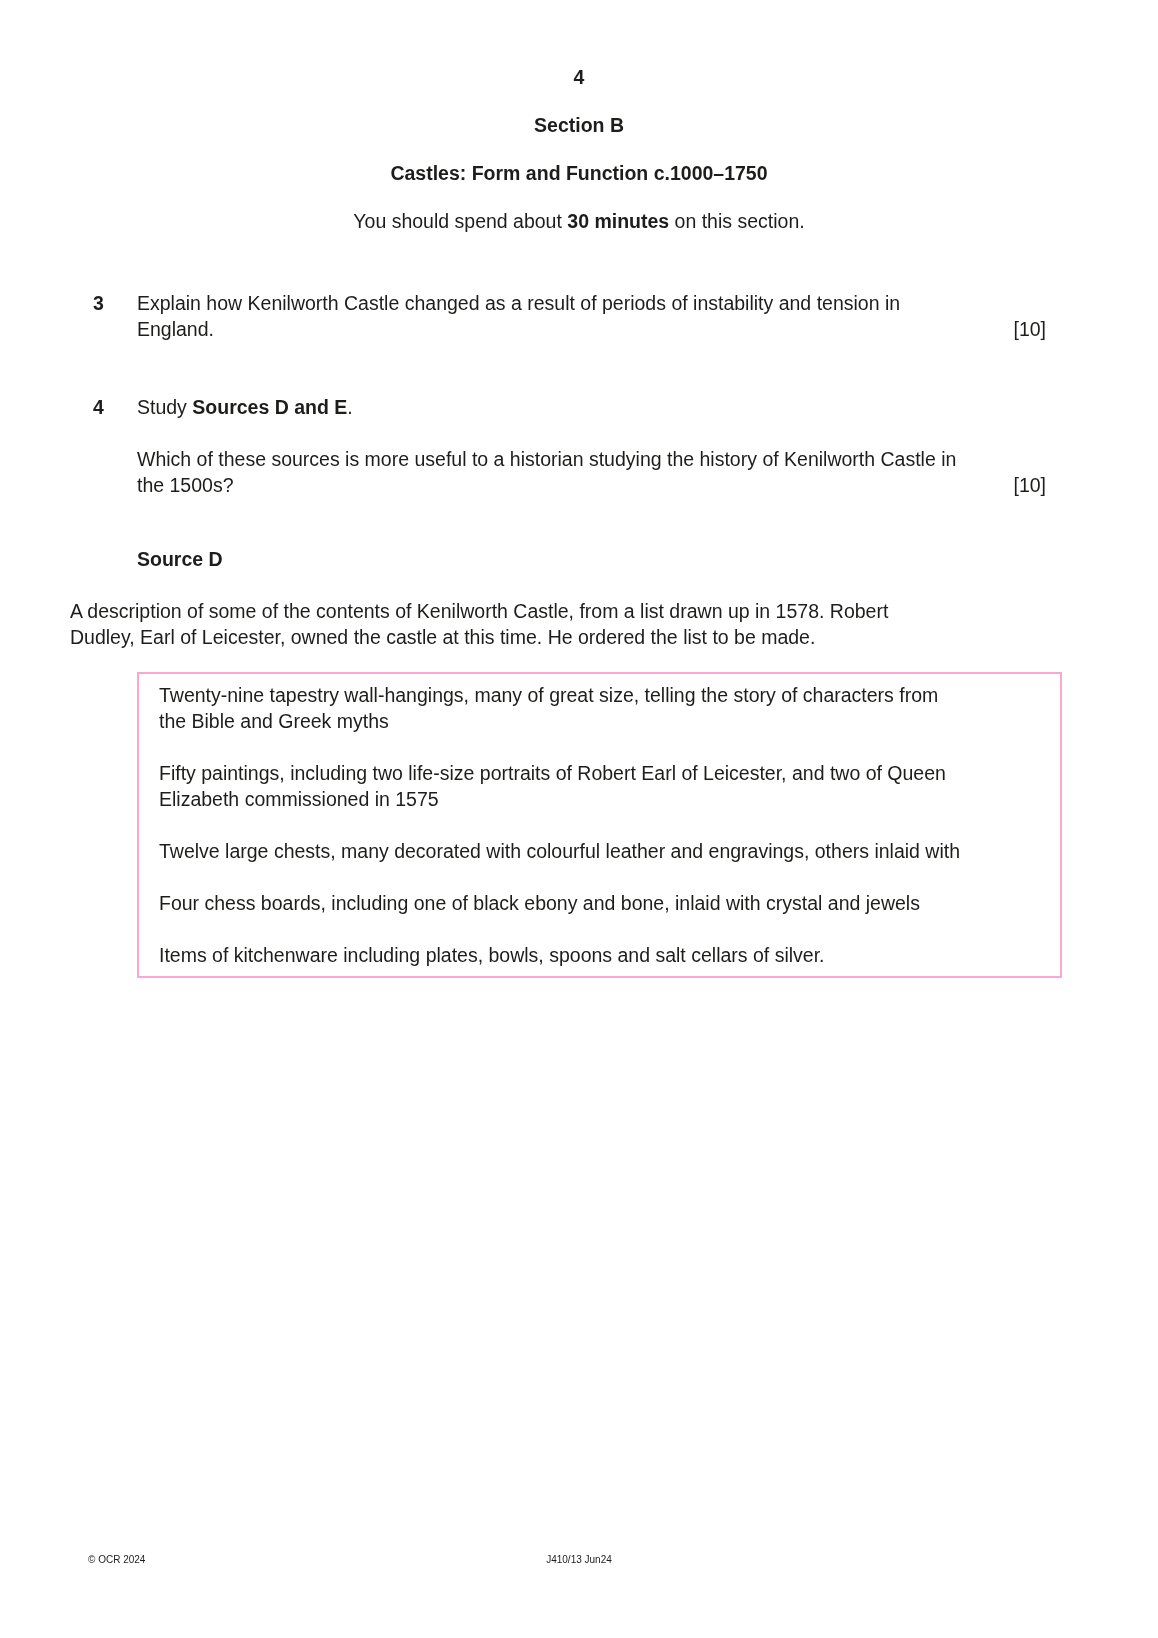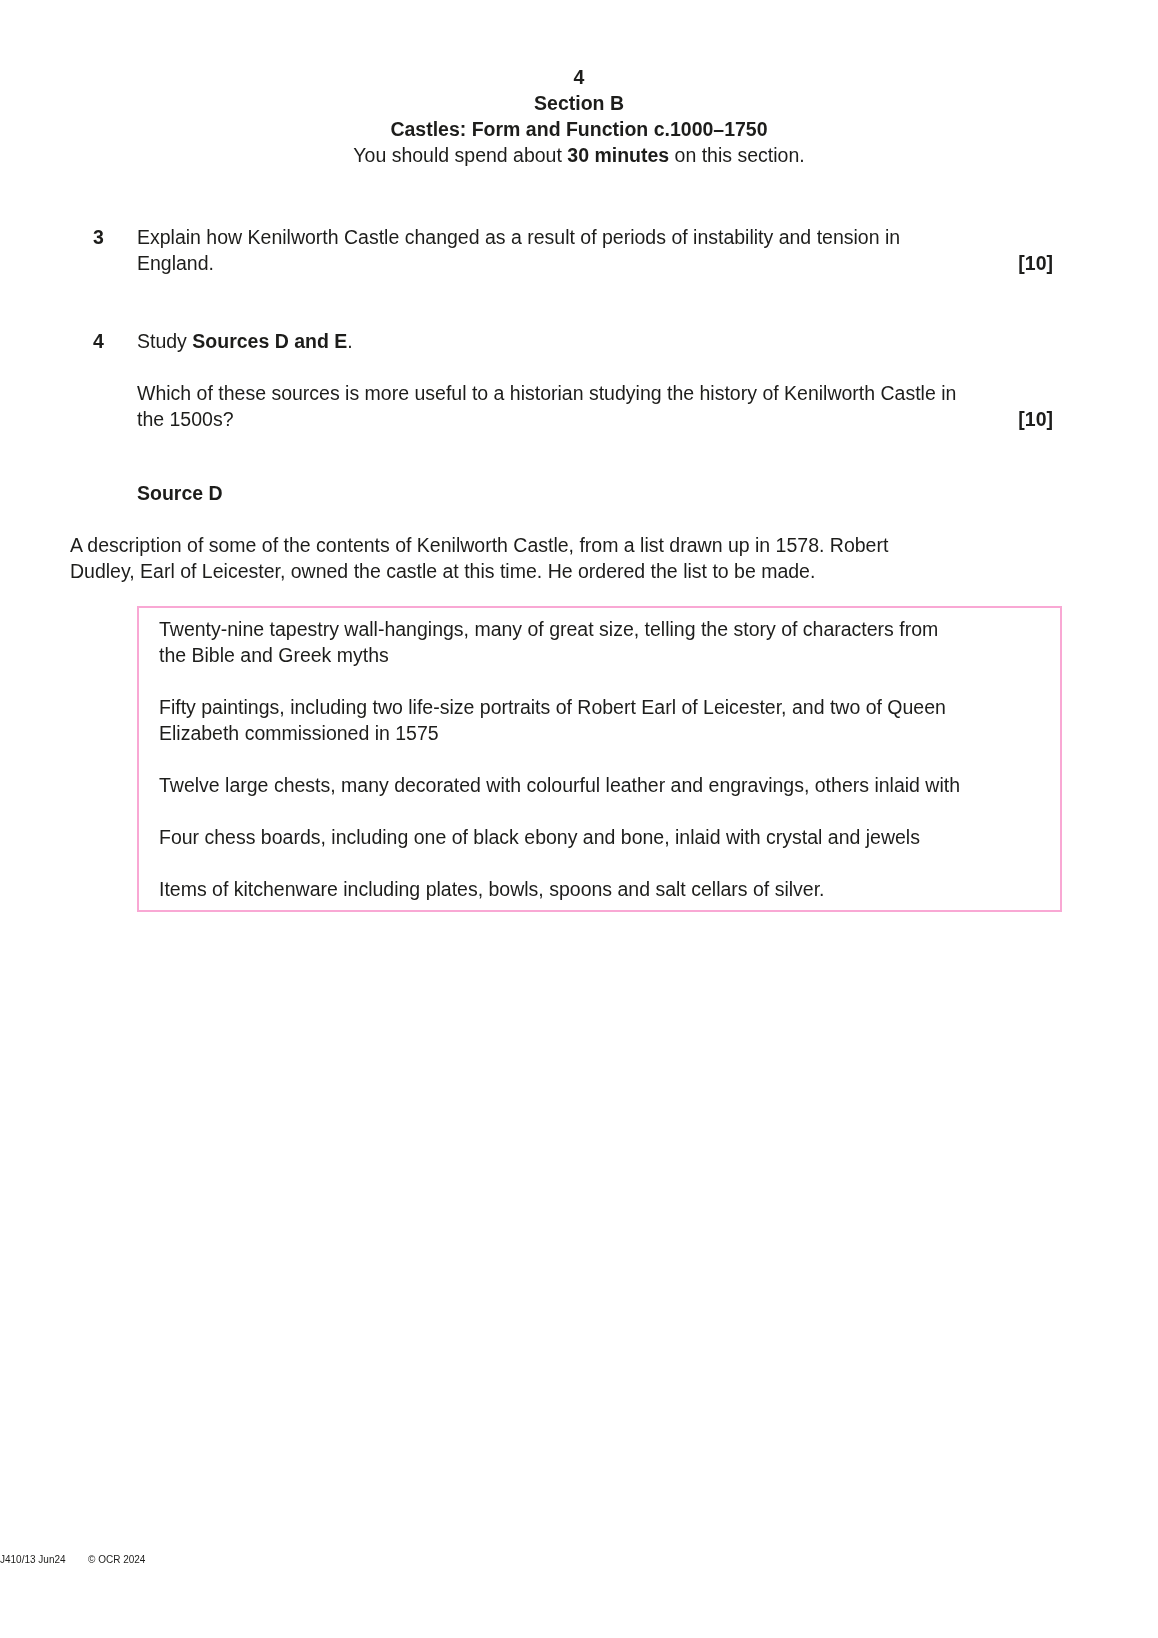--- a/index.html
+++ b/index.html
@@ -13,36 +13,36 @@
     font-family: "Liberation Sans", sans-serif;
     font-size: 19.5px;
     line-height: 26px;
     color: #1d1d1b;
     overflow: hidden;
   }
   .center { text-align: center; }
   .bold { font-weight: 700; }
   b { font-weight: 700; }
 
-  .head { }
+  .head { margin-top: 22px; }
 
   .question {
     position: relative;
     margin-left: 93px;
     width: 965px;
     display: flex;
   }
   .qnum { flex: 0 0 44px; width: 44px; font-weight: 700; }
   .qbody { flex: 1; padding-right: 45px; }
   .line { white-space: nowrap; }
   .marks {
     position: absolute;
-    right: 5px;
+    right: 12px;
     bottom: 0;
-    font-weight: 700;
+    font-weight: 400;
     line-height: 26px;
     margin-left: 12px;
   }
   .q3 { margin-top: 56px; }
   .q4-intro { margin-top: 52px; }
   .q4-text { margin-top: 26px; }
 
   .src-label { margin-left: 137px; margin-top: 48px; font-weight: 700; }
   .src-caption { margin-left: 70px; margin-top: 26px; width: 921px; }
 
@@ -58,21 +58,21 @@
 
   .footer {
     position: absolute;
     top: 1552px;
     left: 0;
     width: 100%;
     font-size: 10px;
     line-height: 16px;
   }
   .footer .copyright { position: absolute; left: 88px; top: 0; }
-  .footer .doccode { display: block; }
+  .footer .doccode { display: block; text-align: center; }
 </style>
 </head>
 <body>
 
 <div class="page">
 
   <div class="center bold">4</div>
 
   <div class="center bold head">Section B</div>
 

